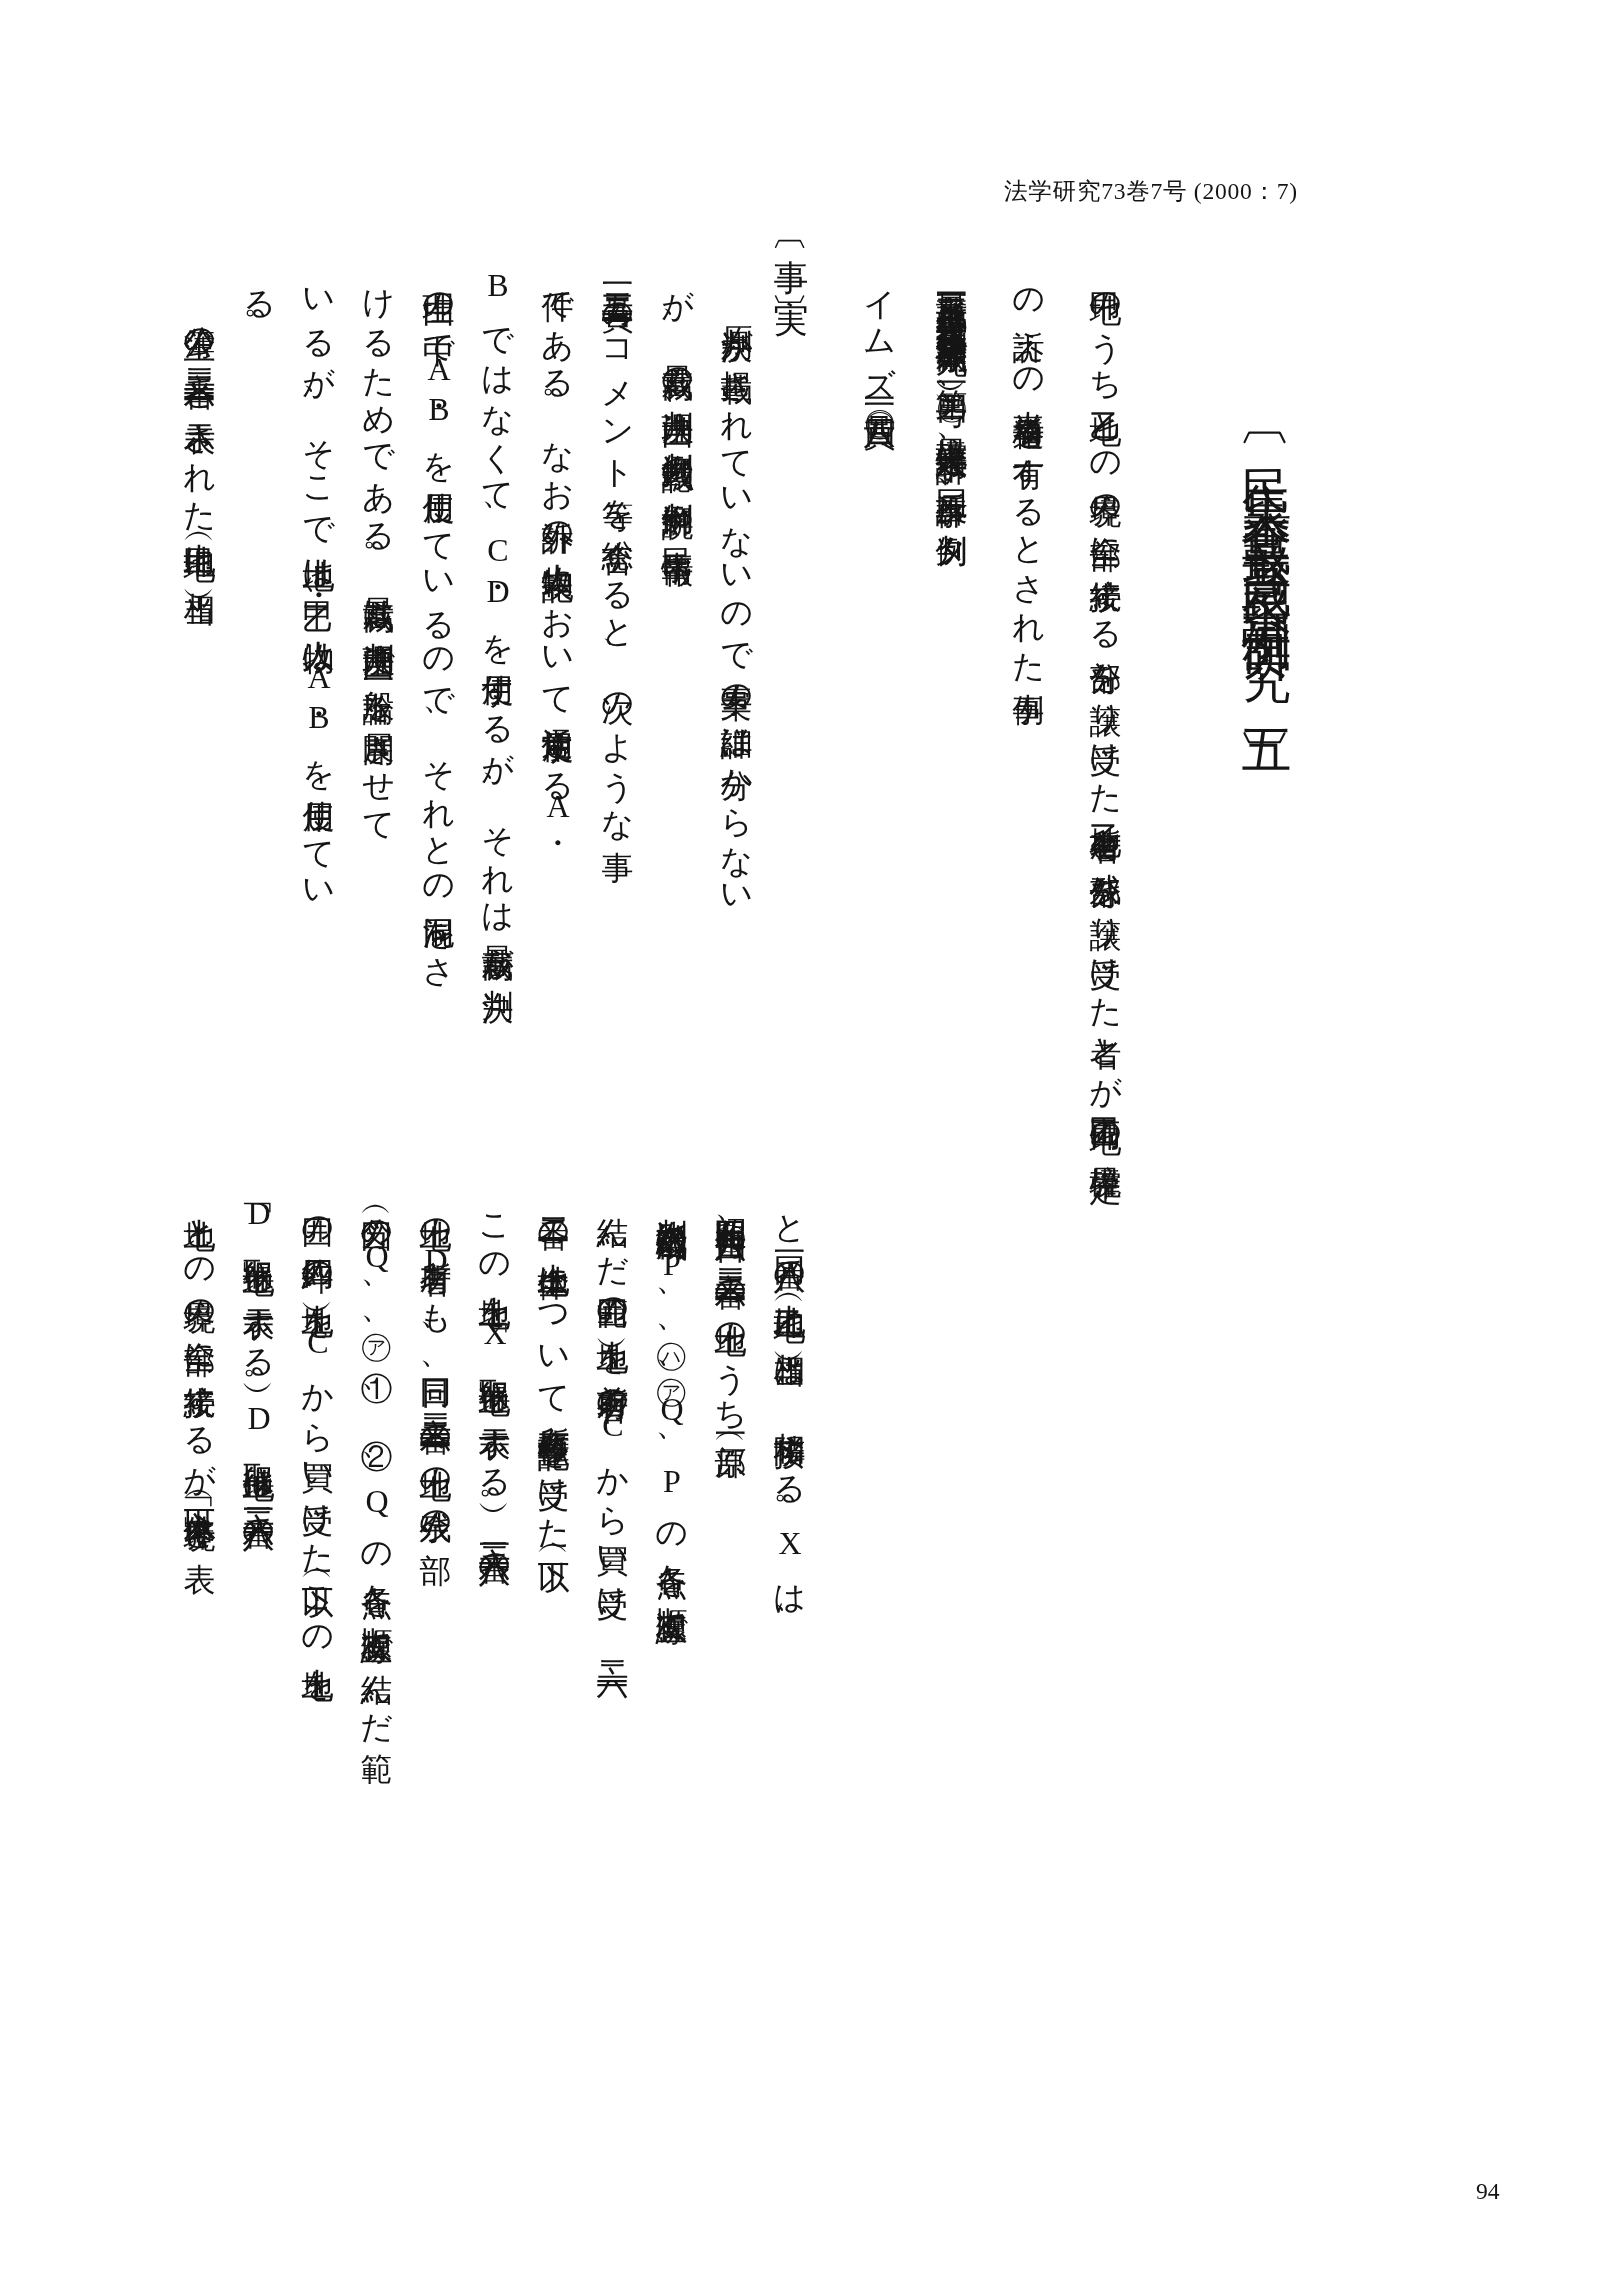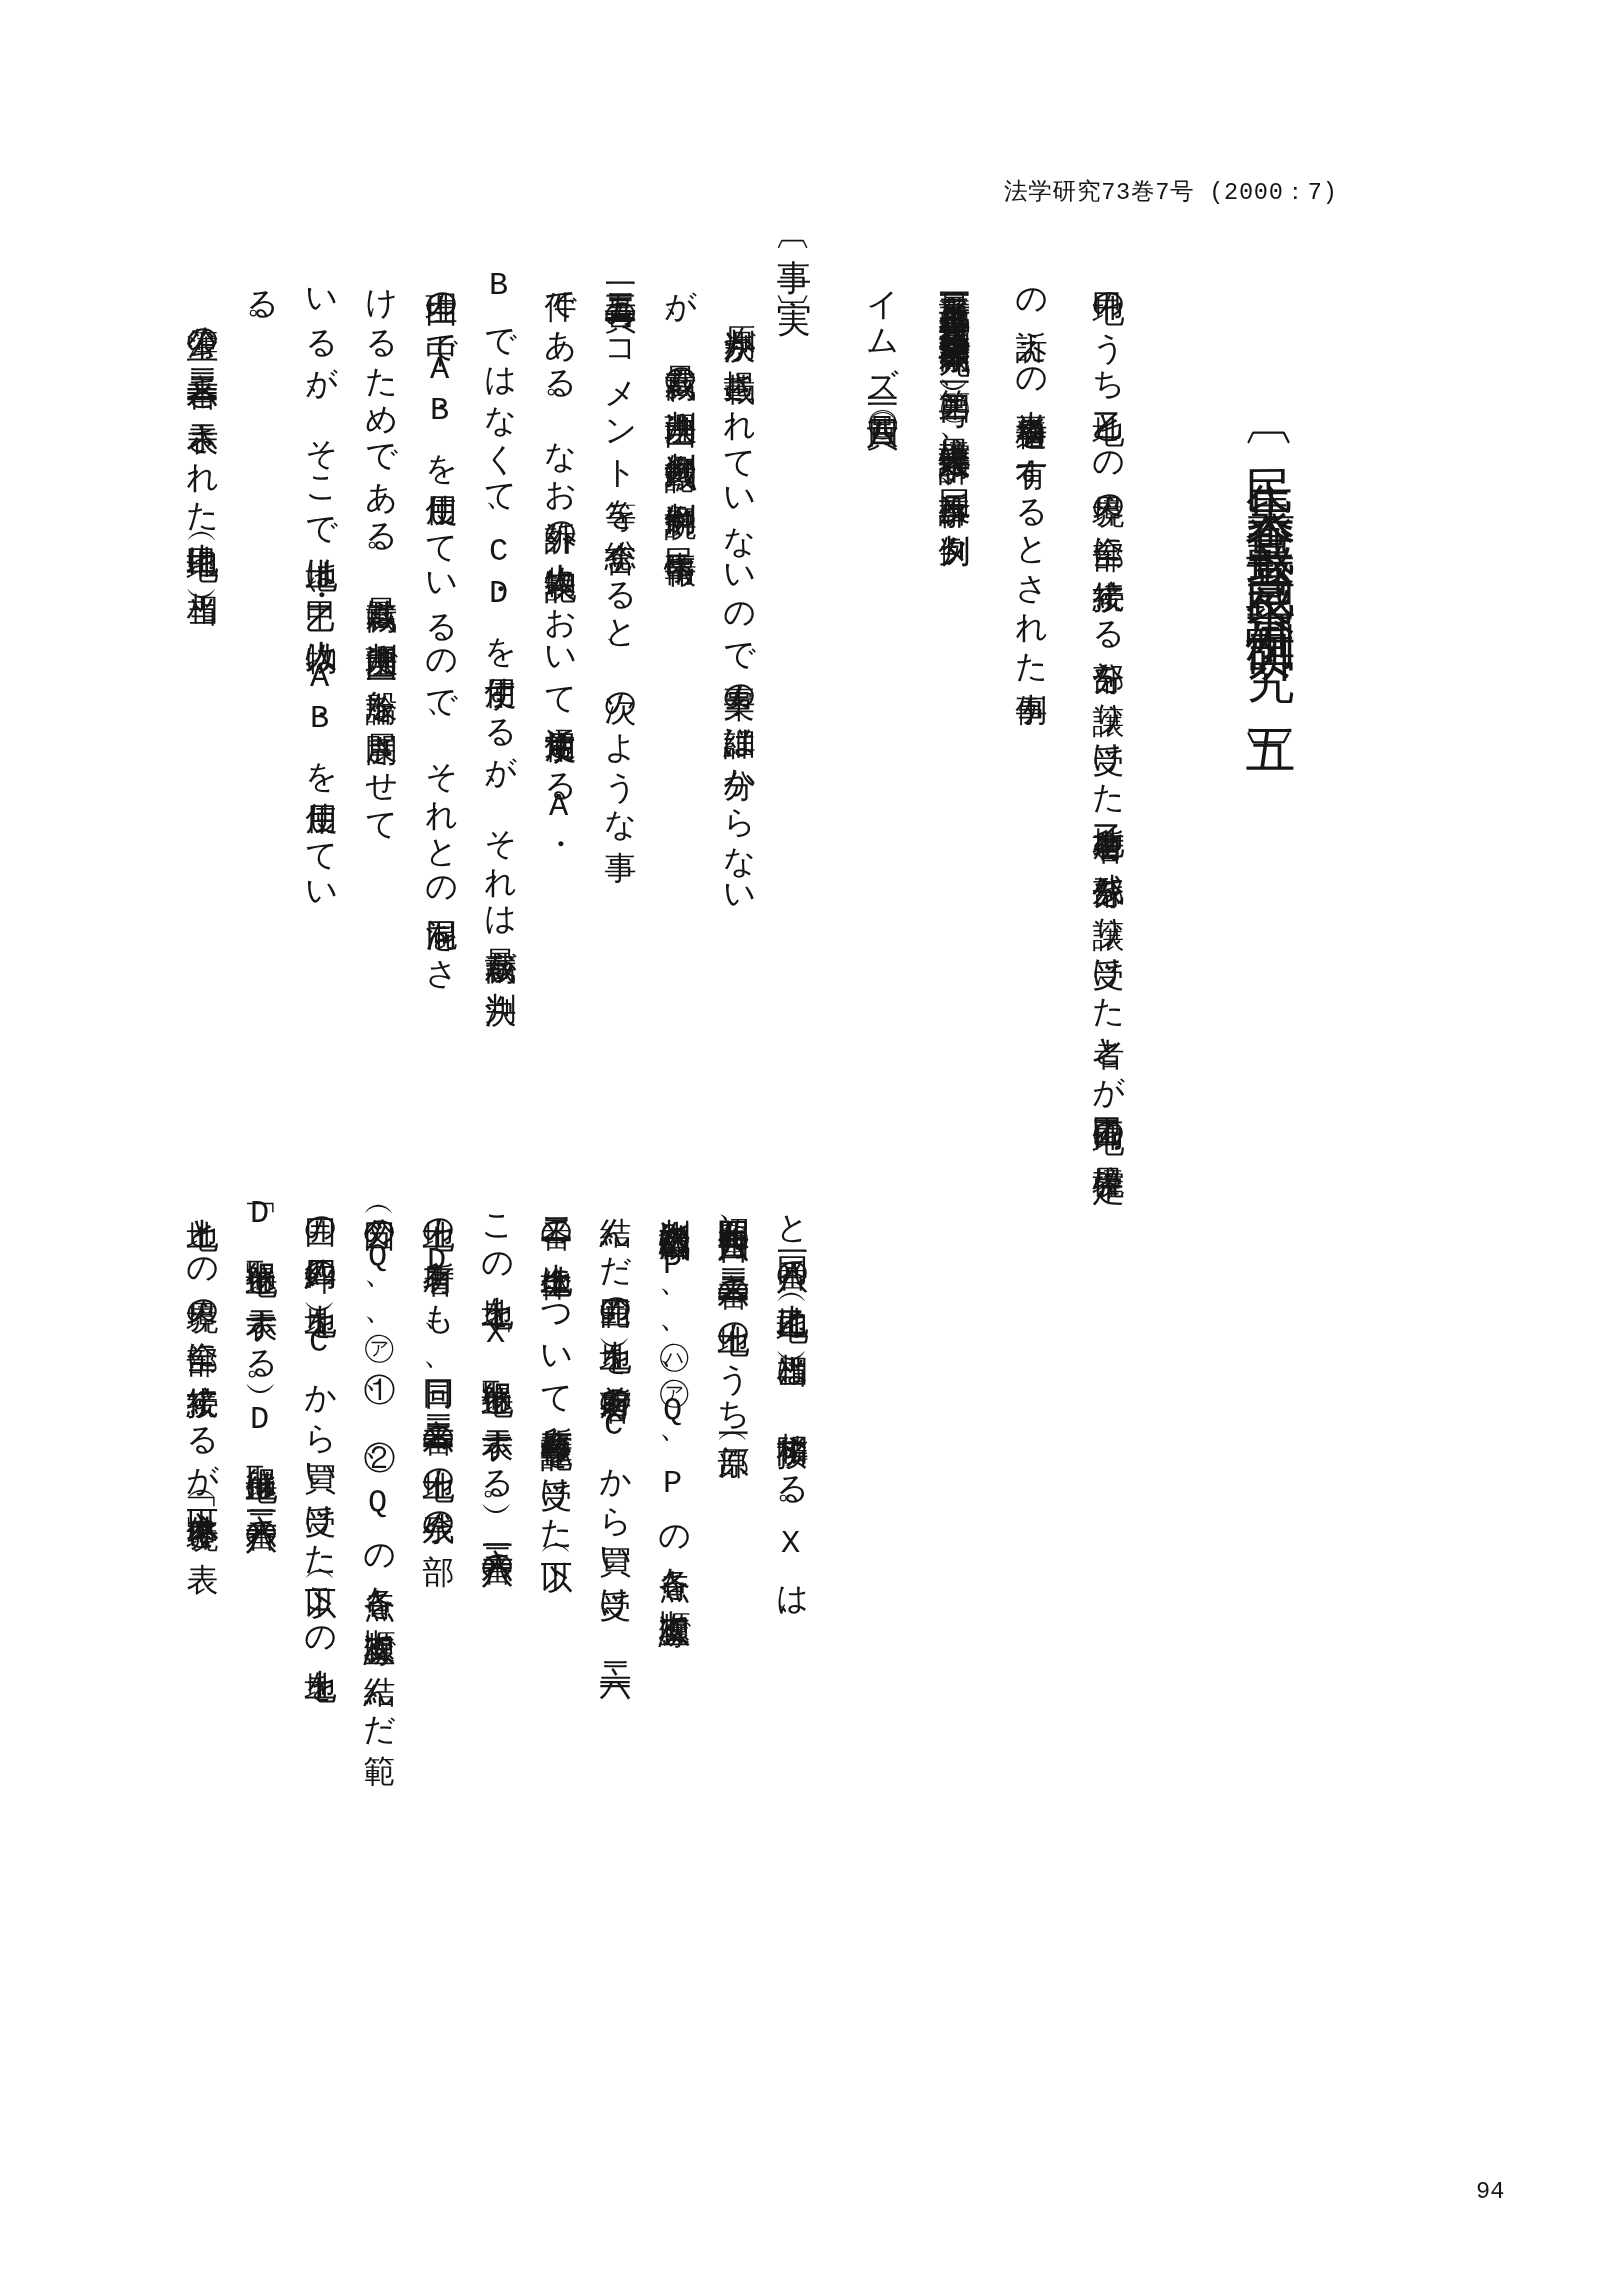--- a/index.html
+++ b/index.html
@@ -5,21 +5,21 @@
   html, body {
     margin: 0;
     padding: 0;
     background: #e8e8e8;
   }
   .page {
     position: relative;
     width: 1617px;
     height: 2295px;
     background: #ffffff;
-    font-family: Liberation Mono, monospace;
+    font-family: Liberation Serif, serif;
     color: #151515;
     overflow: hidden;
   }
   .hline {
     position: absolute;
     white-space: nowrap;
     font-size: 23.6px;
     letter-spacing: 0.7px;
   }
   .vcol {

